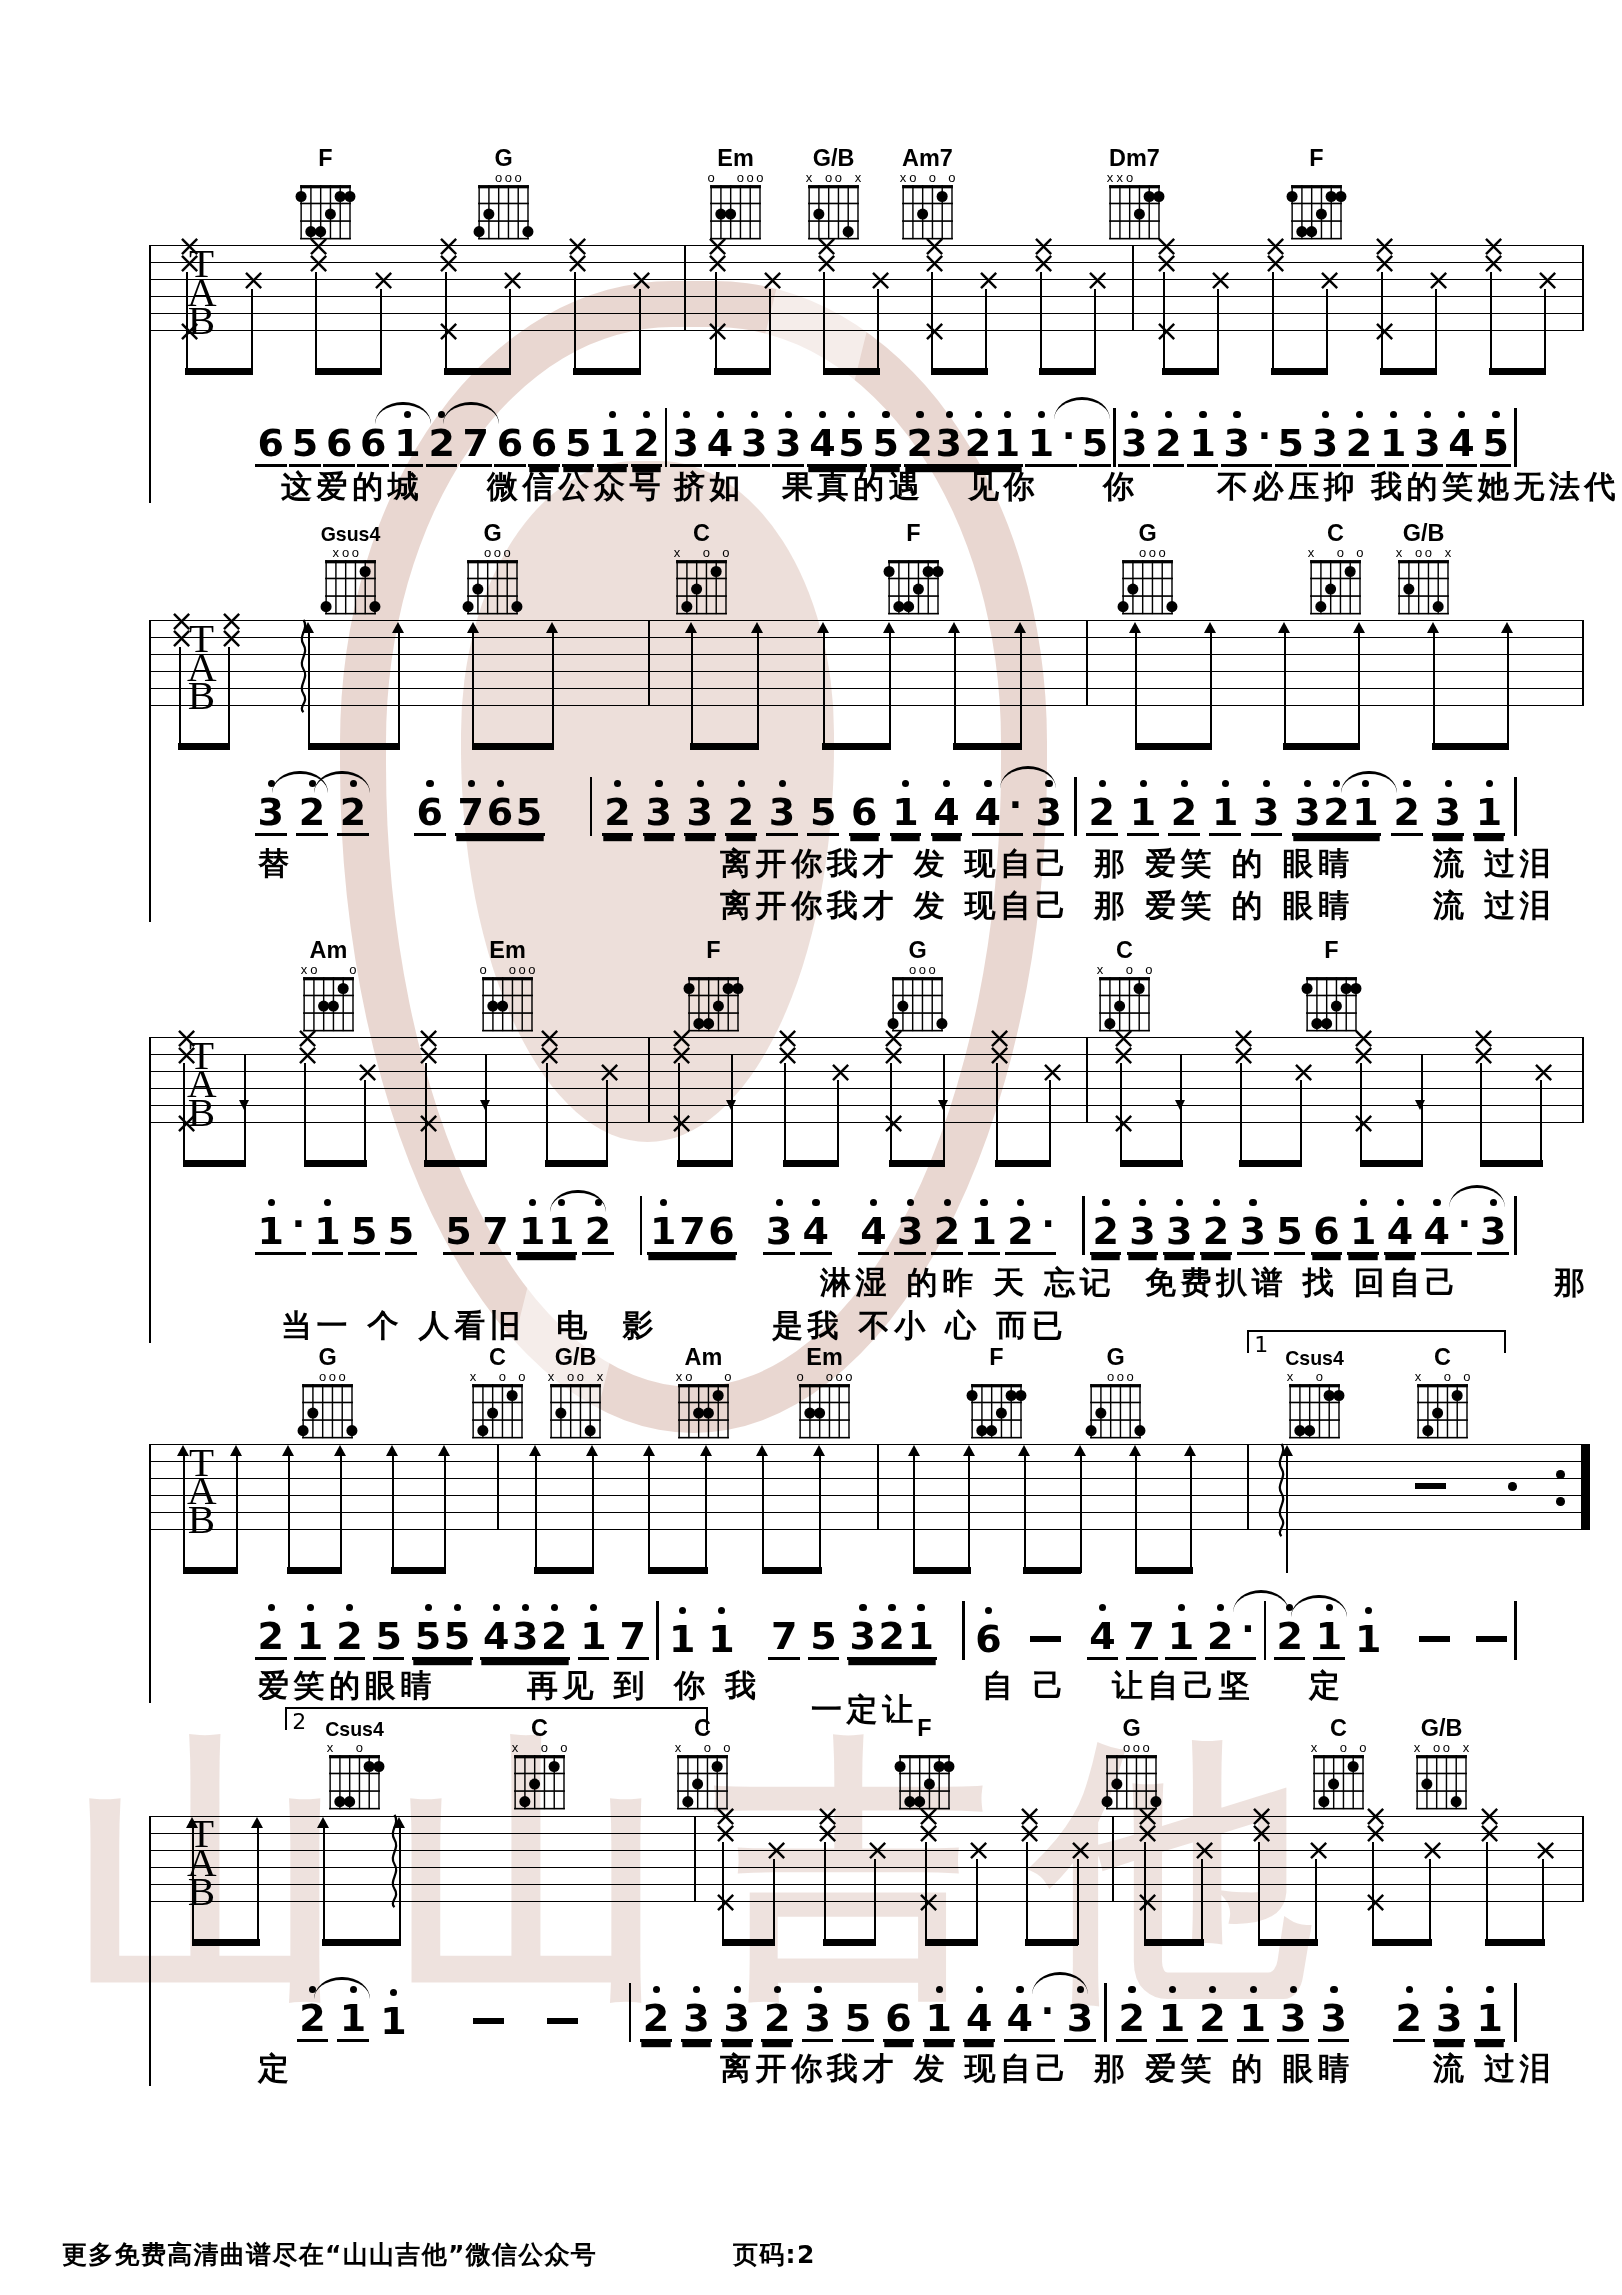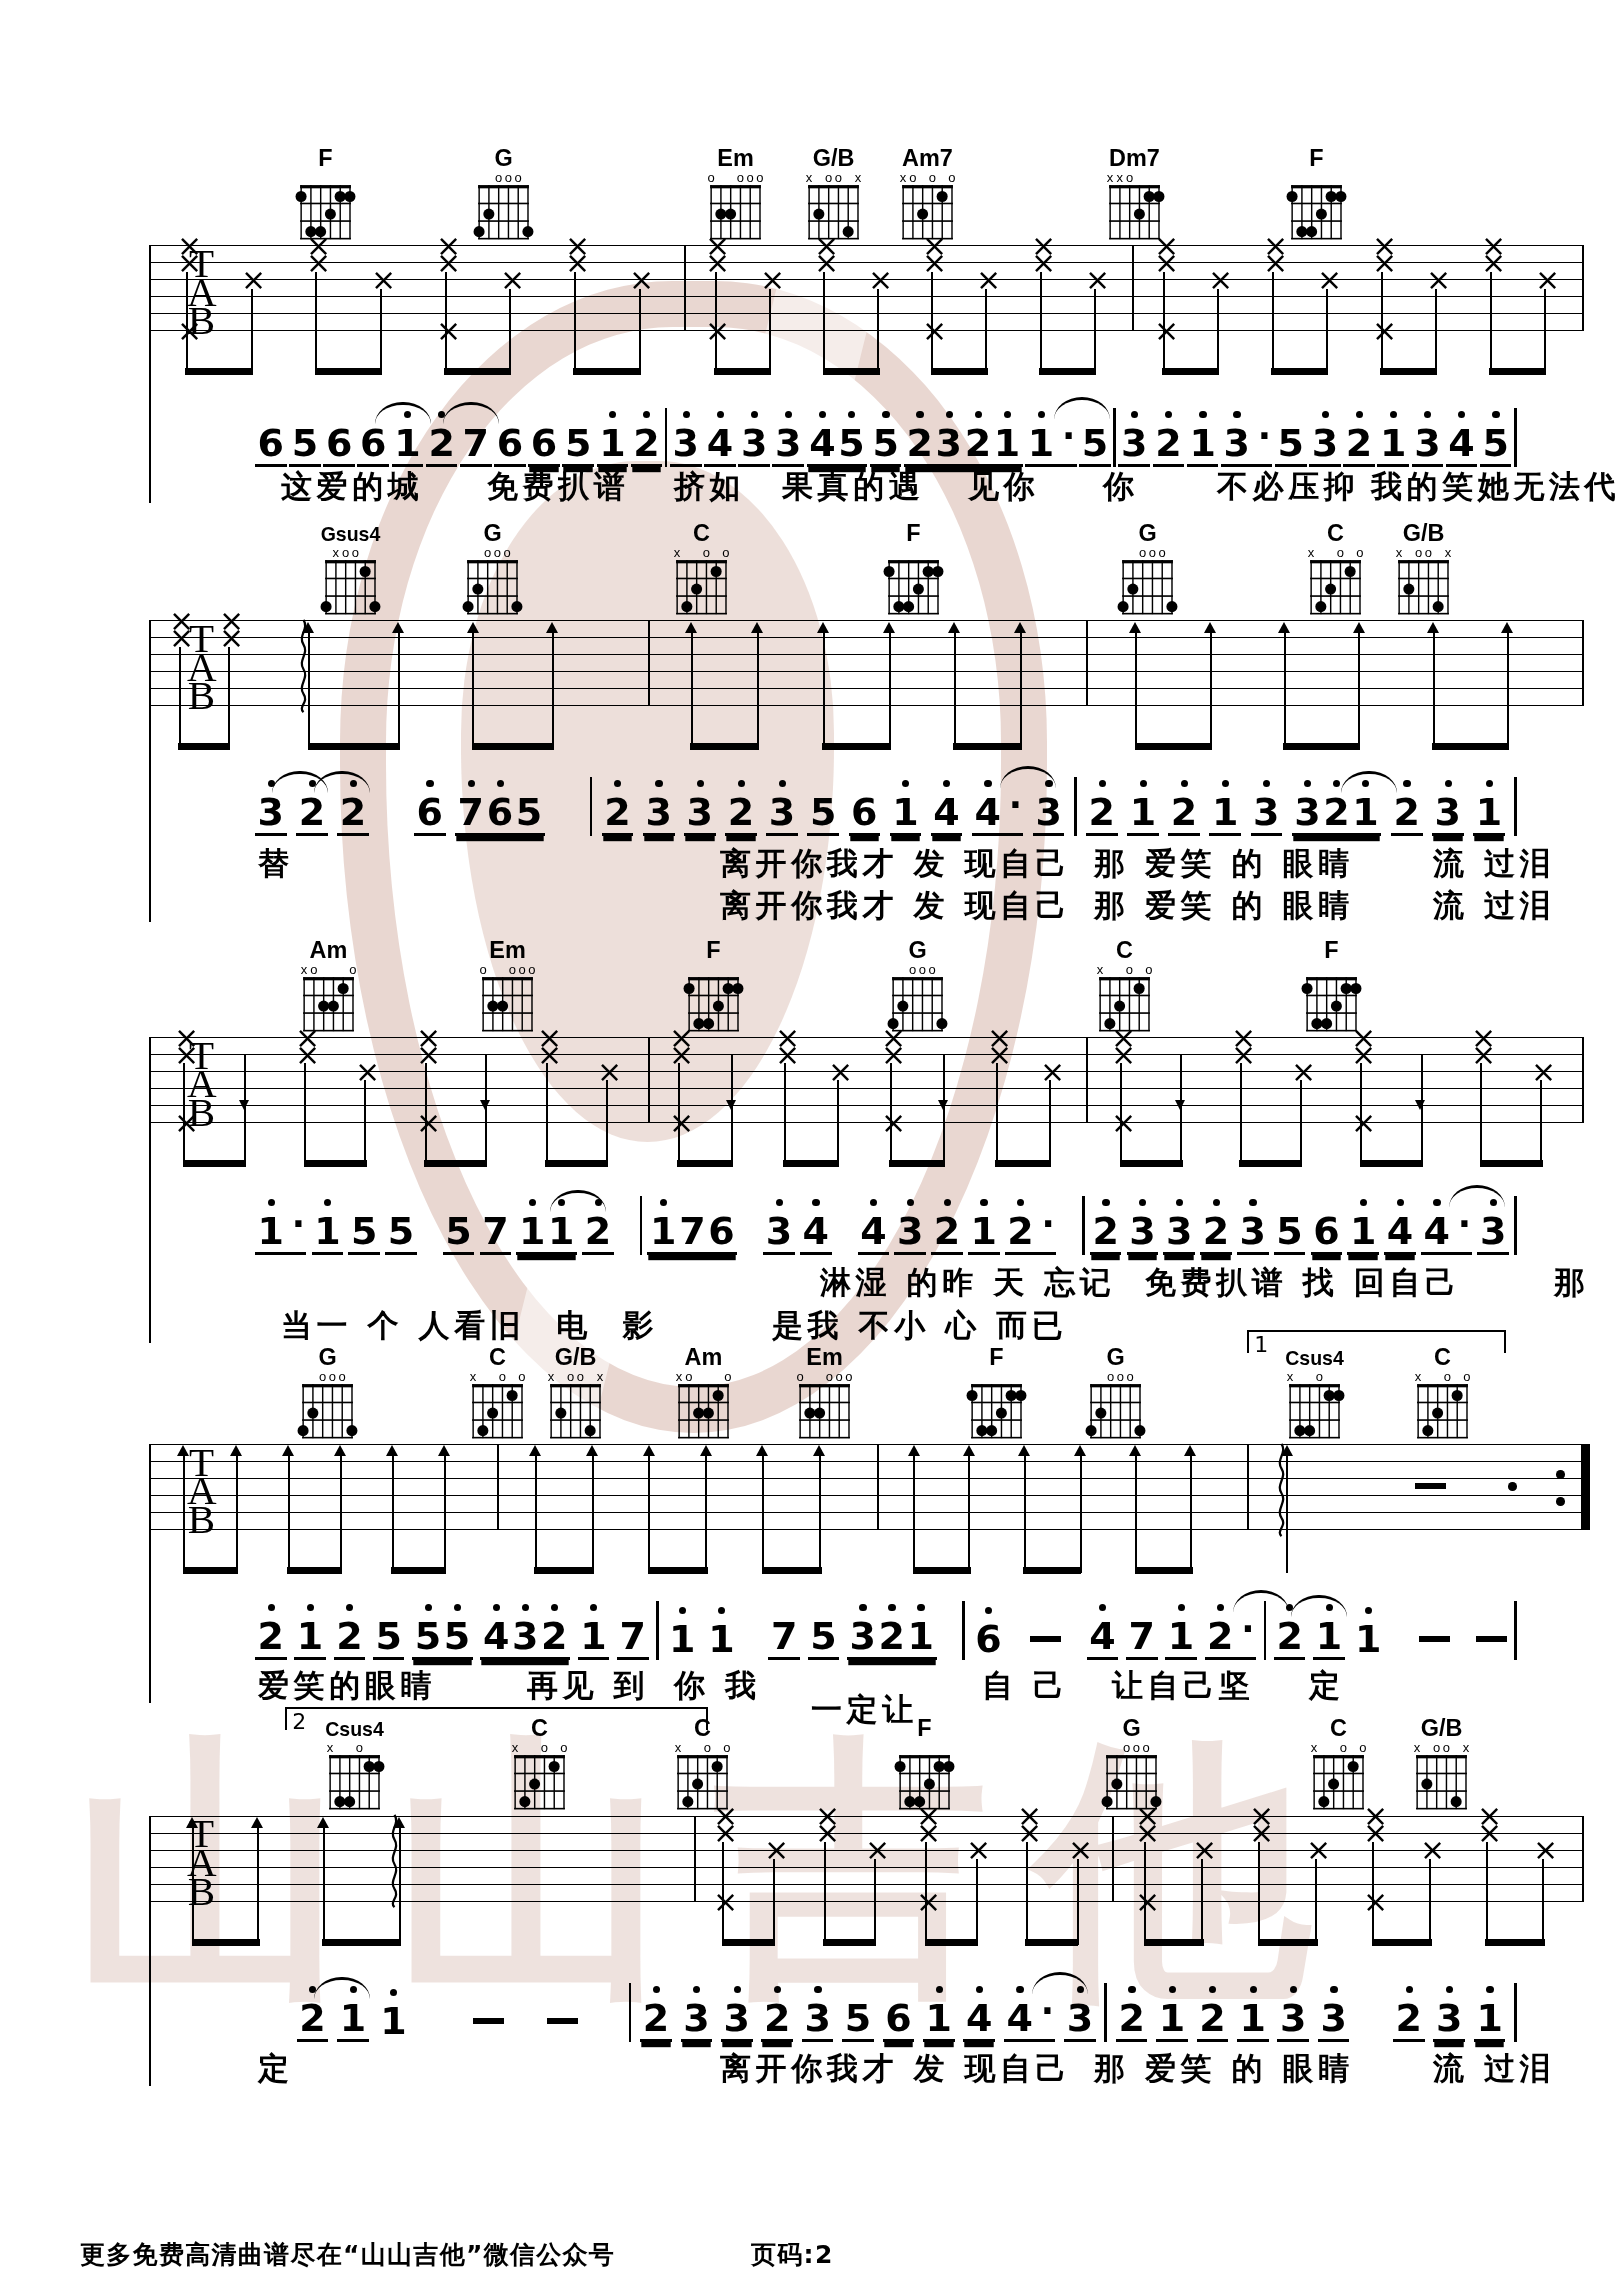--- a/index.html
+++ b/index.html
@@ -49,21 +49,21 @@
       width:7.2px;height:7.2px;border-radius:50%;background:#000;}
   .suf{display:inline-block;font-size:35px;margin:0 0 7.9px 6.5px;}
   .nt.arc::after{content:"";position:absolute;top:-5.2px;left:55%;width:56px;height:19.6px;
       border-top:3.3px solid #000;border-radius:50% 50% 0 0/100% 100% 0 0;}
   .nbar{width:2.6px;height:59px;background:#000;}
   .ndash{width:31px;height:5.9px;background:#000;margin-bottom:18.3px;}
   .nsp{height:1.3px;}
   
   .lyr{position:absolute;font:700 31px "DejaVu Sans",sans-serif;letter-spacing:4.6px;white-space:pre;}
   
-  .foot{position:absolute;top:2238px;font:900 25px "DejaVu Sans",sans-serif;letter-spacing:1.3px;margin-left:18px;}
+  .foot{position:absolute;top:2238px;font:900 25px "DejaVu Sans",sans-serif;letter-spacing:1.3px;}
   .foot.l{left:62px;}
   .foot.c{left:733px;}
   .foot.r{right:62px;}
 </style>
 </head>
 <body>
 
 <div id="sheet">
   <div class="wm-pick-ring"></div>
   <div class="wm-stripe"></div>
@@ -398,21 +398,21 @@
       </span>
       <span class="nt u1">
         <span class="dg hi">4</span>
       </span>
       <span class="nt u1">
         <span class="dg hi">5</span>
       </span>
       <span class="nbar"></span>
     </div>
     <div class="lyr" style="left: 281px; top: 466px;">这爱的城</div>
-    <div class="lyr" style="left: 487px; top: 466px;">免费扒谱</div>
+    <div class="lyr" style="left: 487px; top: 466px;">微信公众号</div>
     <div class="lyr" style="left: 674px; top: 466px;">挤如</div>
     <div class="lyr" style="left: 782px; top: 466px;">果真的遇</div>
     <div class="lyr" style="left: 968px; top: 466px;">见你</div>
     <div class="lyr" style="left: 1103px; top: 466px;">你</div>
     <div class="lyr" style="left: 1217px; top: 466px;">不必压抑</div>
     <div class="lyr" style="left: 1371px; top: 466px;">我的笑她无法代</div>
     <div class="sline" style="left: 149px; top: 620px; width: 1433px;"></div>
     <div class="sline" style="left: 149px; top: 637px; width: 1433px;"></div>
     <div class="sline" style="left: 149px; top: 654px; width: 1433px;"></div>
     <div class="sline" style="left: 149px; top: 671px; width: 1433px;"></div>

